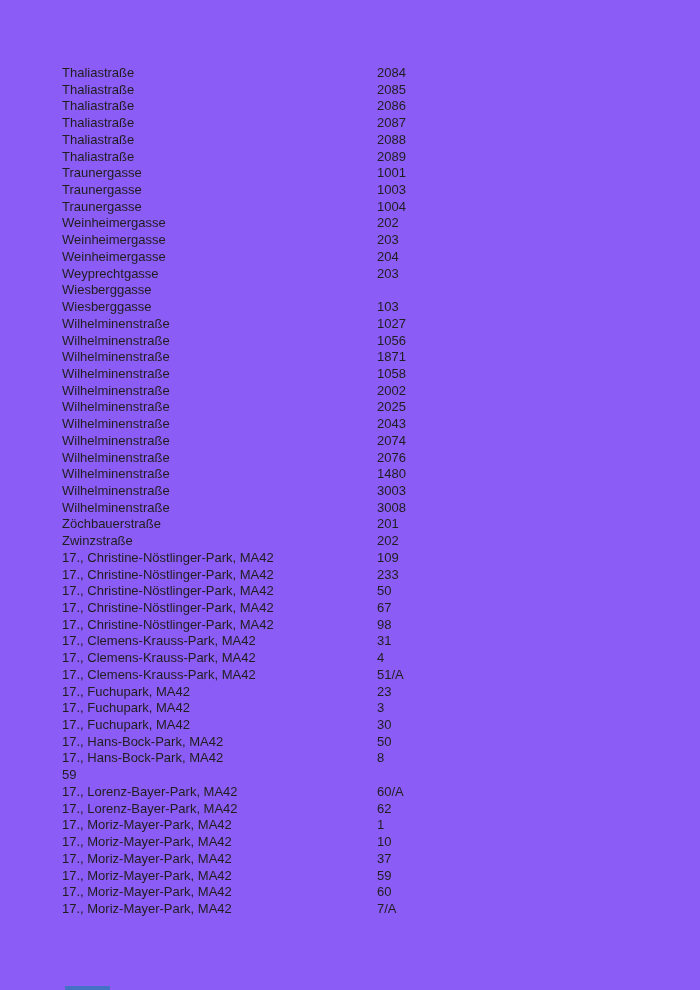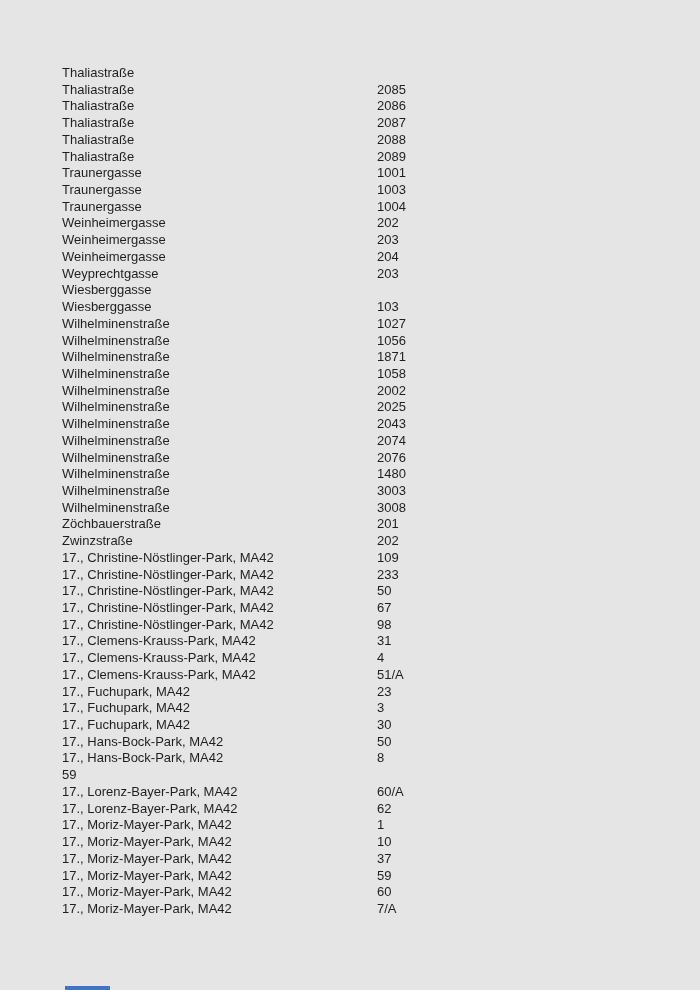--- a/index.html
+++ b/index.html
@@ -10,21 +10,21 @@
   body {
     width: 700px;
     height: 990px;
     position: relative;
     overflow: hidden;
     font-family: "Liberation Sans", "DejaVu Sans", sans-serif;
   }
   .page {
     position: absolute;
     inset: 0;
-    background: #e5e5e5;
+    background: #8b5cf6;
   }
   .list {
     position: absolute;
     left: 62px;
     top: 65px;
     right: 10px;
   }
   .row {
     display: flex;
     align-items: baseline;
@@ -50,20 +50,21 @@
     height: 4px;
   }
 </style>
 </head>
 <body style="color: rgb(31, 31, 31);">
 
 <div class="page">
   <div class="list">
       <div class="row">
         <span class="name">Thaliastraße</span>
+        <span class="num">2084</span>
       </div>
       <div class="row">
         <span class="name">Thaliastraße</span>
         <span class="num">2085</span>
       </div>
       <div class="row">
         <span class="name">Thaliastraße</span>
         <span class="num">2086</span>
       </div>
       <div class="row">

